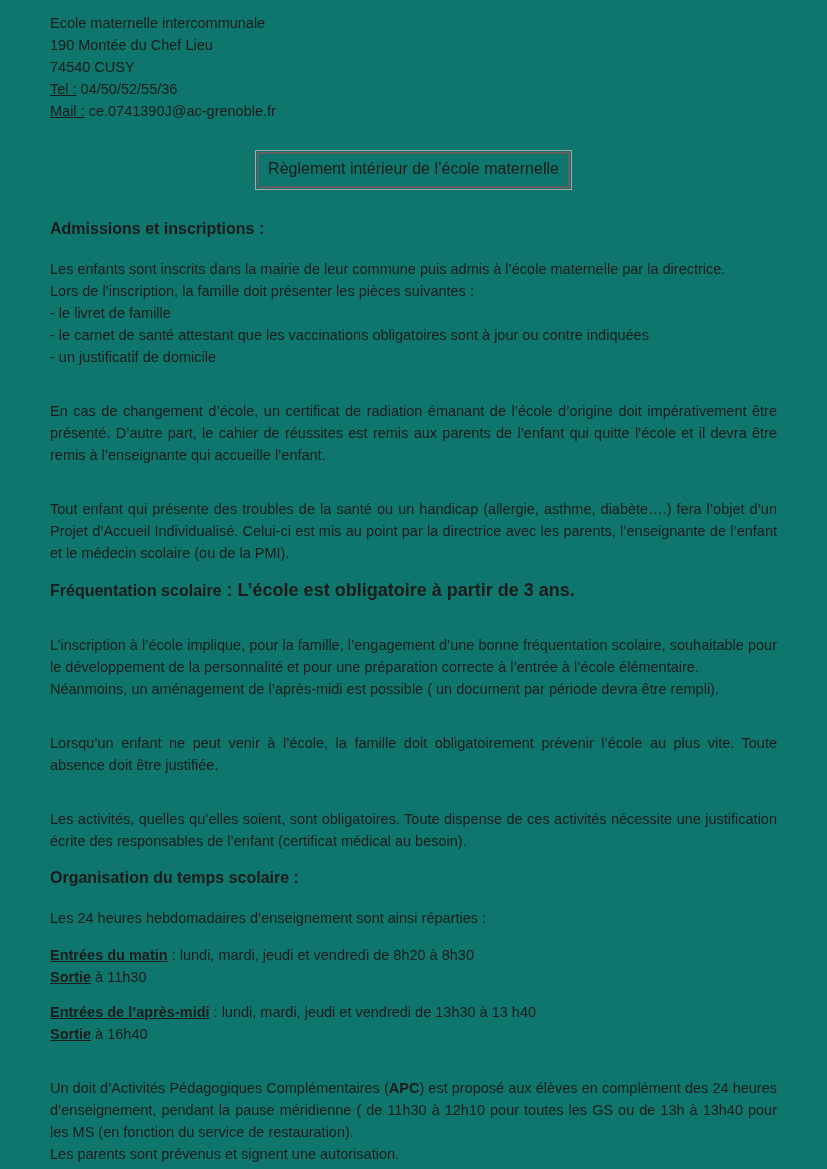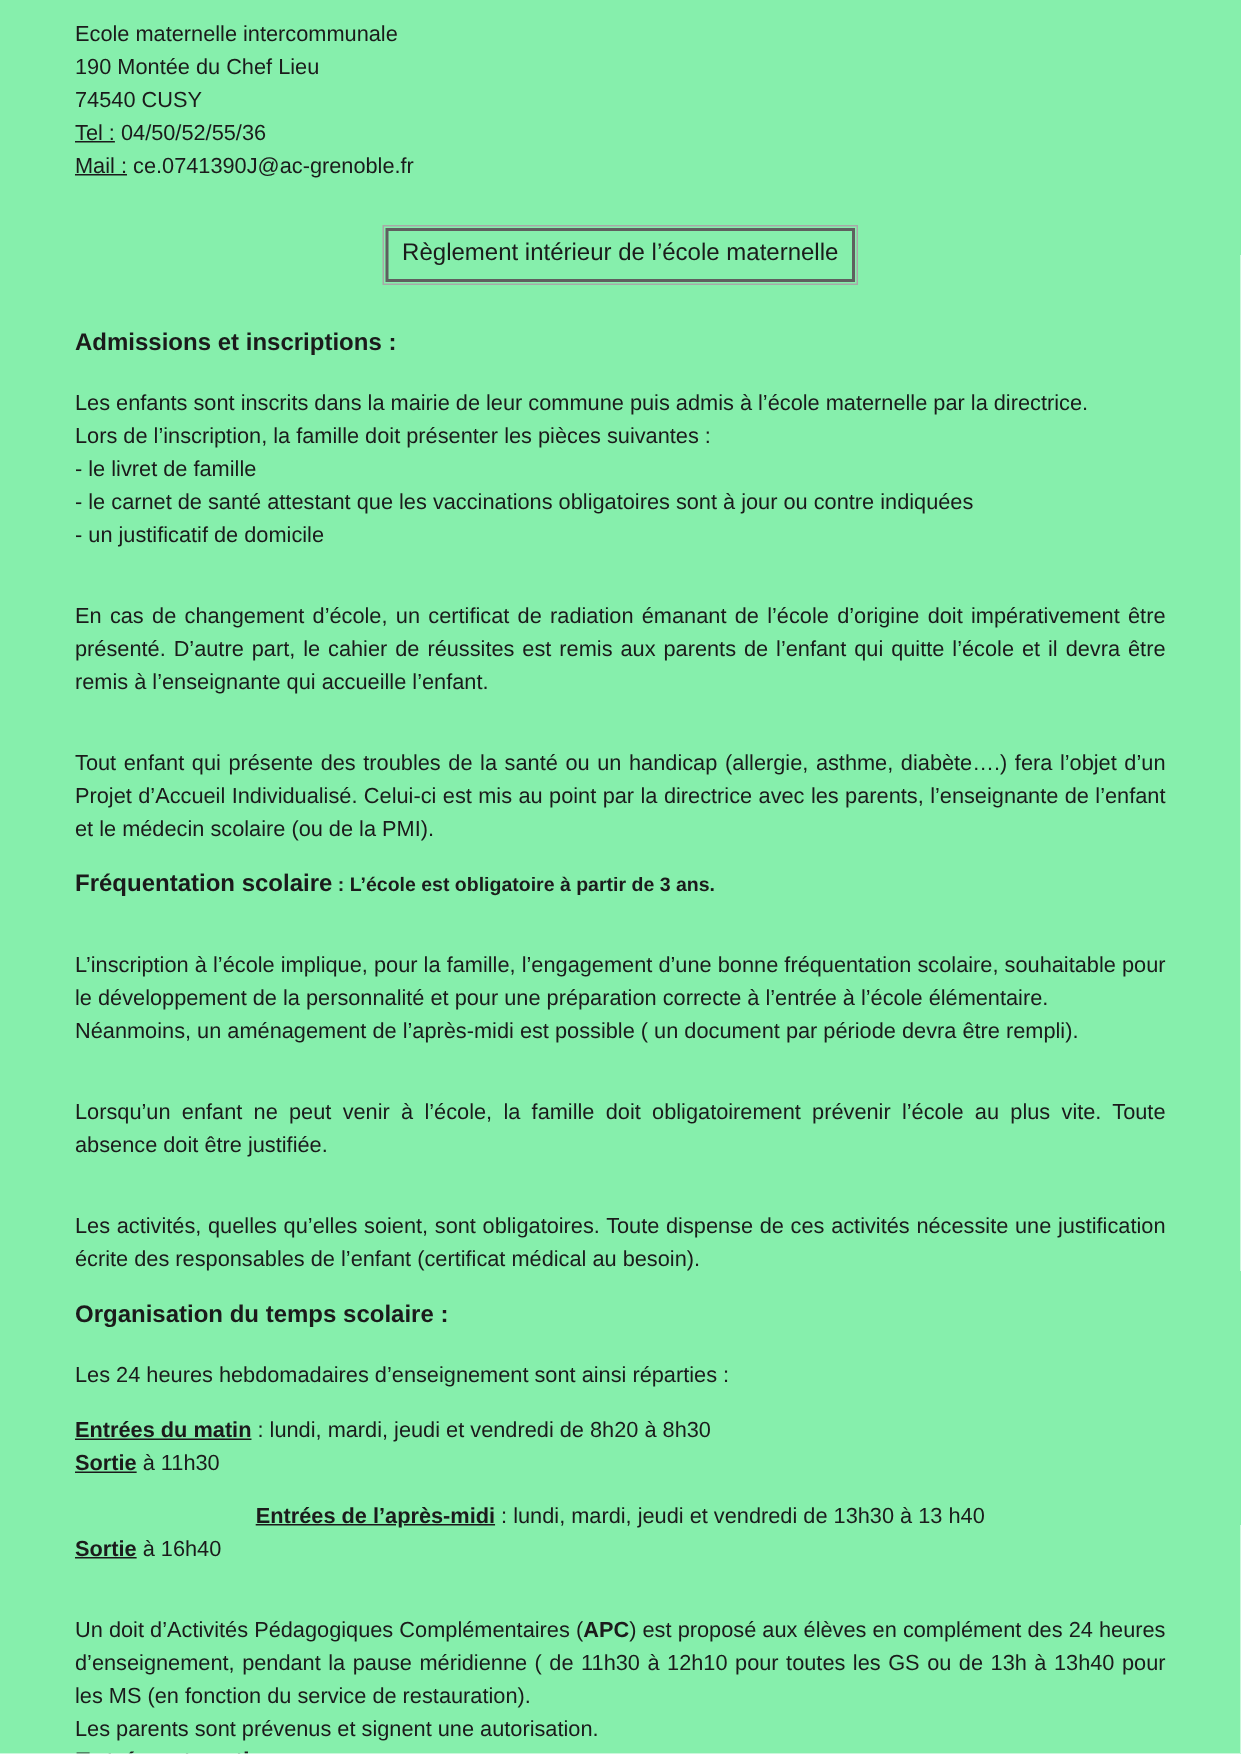--- a/index.html
+++ b/index.html
@@ -3,21 +3,21 @@
 <meta charset="utf-8">
 <style>
   html, body { margin: 0; padding: 0; background: #ffffff; }
   .page {
     position: relative;
     width: 827px;
     height: 1169px;
     box-sizing: border-box;
     margin: 0 auto;
     padding: 12px 50px 0 50px;
-    background: #86efac;
+    background: #0f766e;
     color: #1b1b1b;
     font-family: "Liberation Sans", "DejaVu Sans", sans-serif;
     font-size: 14.5px;
     line-height: 22px;
     overflow: hidden;
   }
   .hdr-line { white-space: nowrap; }
   .u { text-decoration: underline; }
   .b { font-weight: bold; }
   .bu { font-weight: bold; text-decoration: underline; }
@@ -39,22 +39,22 @@
     font-weight: normal;
     white-space: nowrap;
   }
 
   .sec-heading {
     margin: 28px 0 0 0;
     font-size: 16px;
     line-height: 22px;
     font-weight: bold;
   }
-  .sec-heading .sub { font-size: 13px; }
-  .mt-sm  { margin-top: 13px; text-align: center; }
+  .sec-heading .sub { font-size: 18px; }
+  .mt-sm  { margin-top: 13px; }
   .mt-md  { margin-top: 18px; }
   .tight  { margin-top: 15px; }
   p { margin: 0; }
   .just { text-align: justify; margin-top: 32px; }
 </style>
 </head>
 <body>
 
 <div class="page">
 

